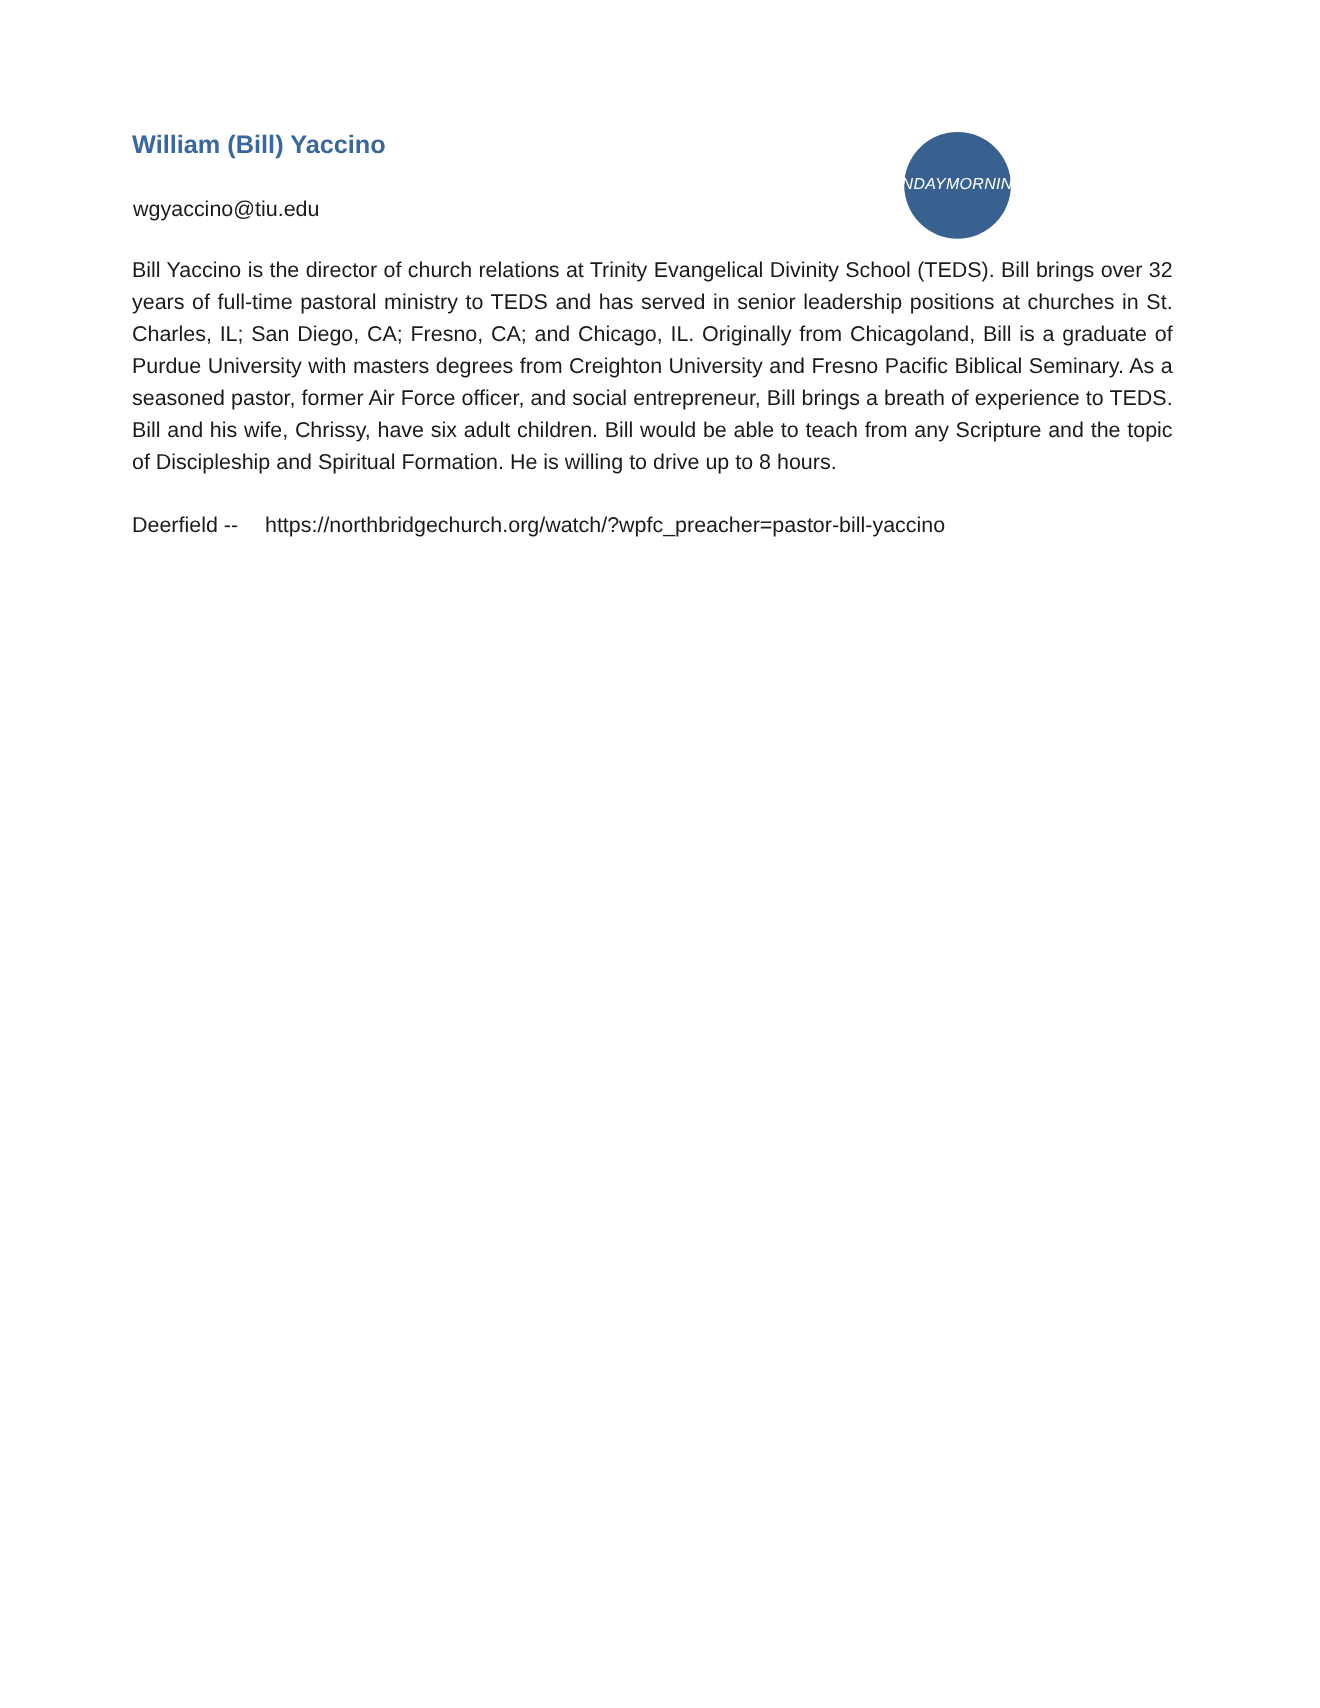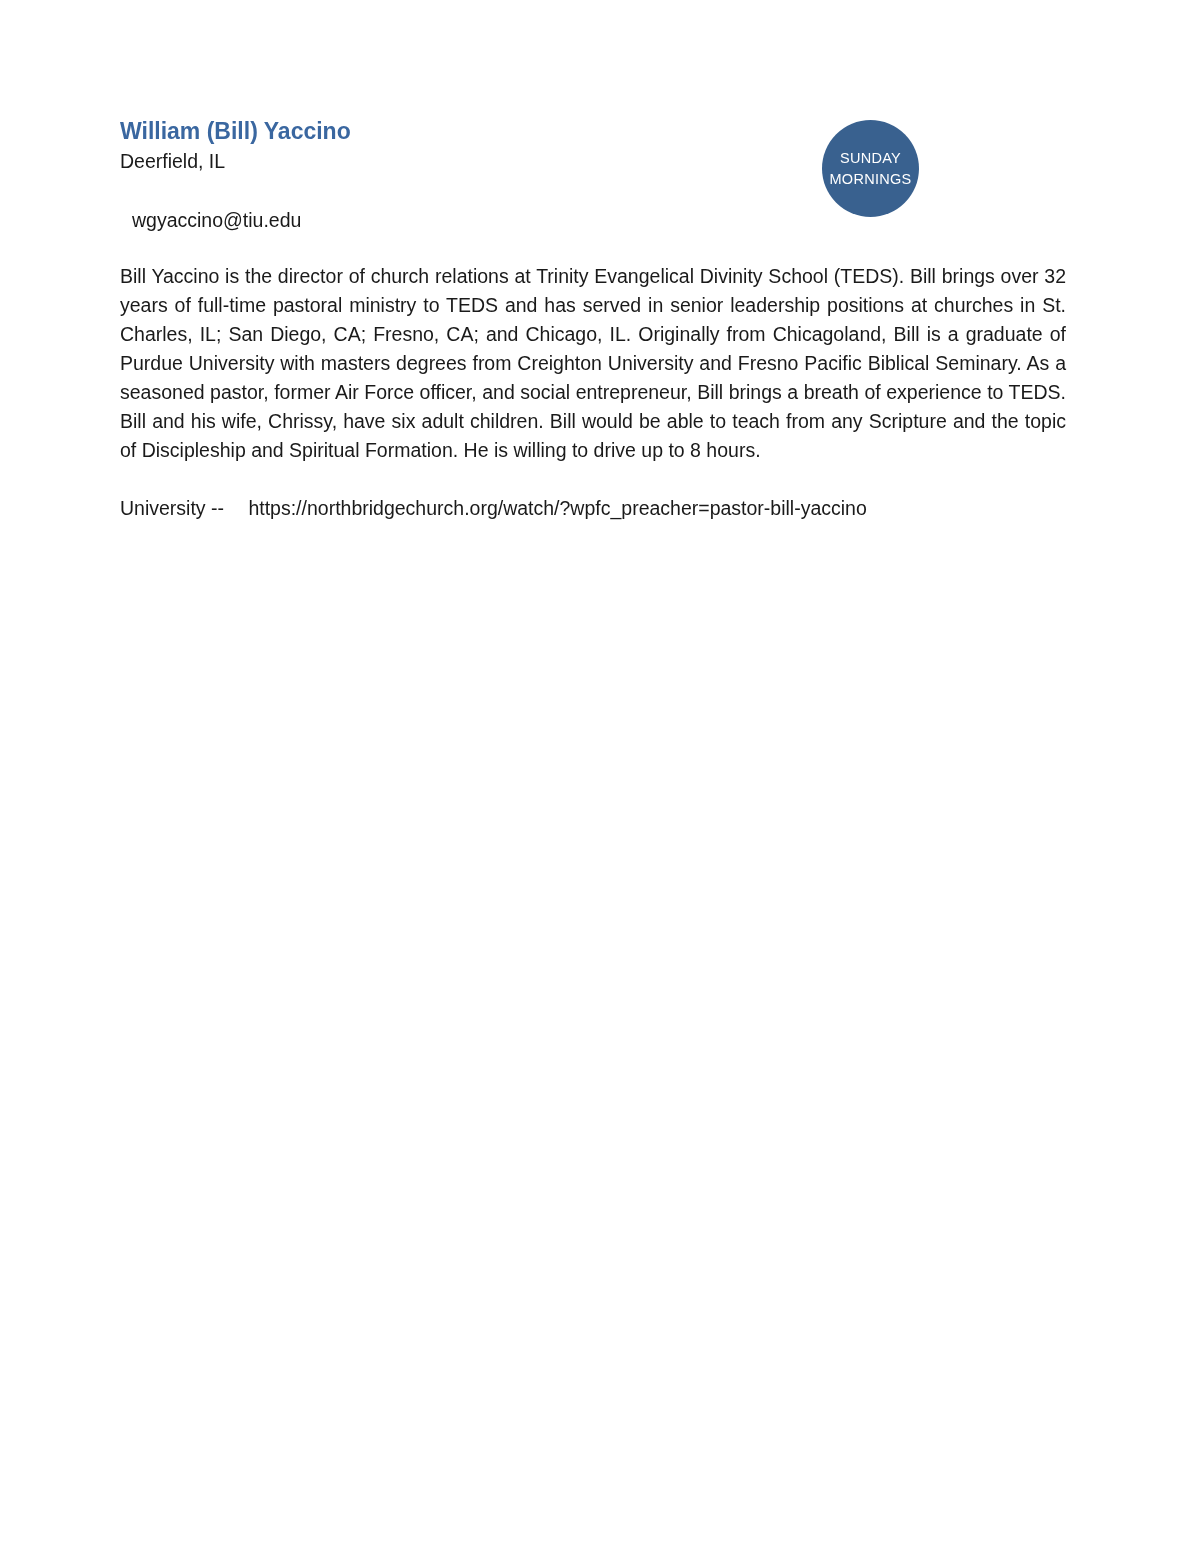--- a/index.html
+++ b/index.html
@@ -30,21 +30,21 @@
     color: var(--heading-color, #3a67a0);
   }
   .profile-title,
   .profile-location {
     margin: 0;
     font-size: 19.5px;
     line-height: 30px;
     font-weight: normal;
   }
   .profile-email {
-    margin: 30px 0 0 12px;
+    margin: 30px 0 0 1px;
     font-size: 19.5px;
     line-height: 29px;
   }
   .bio {
     margin: 27px 16px 0 0;
     font-size: 19.5px;
     line-height: 29px;
     text-align: justify;
   }
   .recordings {
@@ -61,47 +61,46 @@
   .badge {
     position: absolute;
     left: 822px;
     top: 120px;
     width: 97px;
     height: 97px;
     border-radius: 50%;
     background: var(--badge-bg, #39618f);
     color: var(--badge-fg, #ffffff);
     display: flex;
-    flex-direction: column;
     align-items: center;
     justify-content: center;
     font-size: 14.5px;
     line-height: 21px;
     text-align: center;
     letter-spacing: 0.3px;
+    font-style: italic;
   }
 </style>
 </head>
 <body>
 
 <div class="page">
 
   <div class="content">
 
     <h1 class="profile-name">William (Bill) Yaccino</h1>
 
 
-    <p class="profile-location">Deerfield, IL</p>
 
     <p class="profile-email">wgyaccino@tiu.edu</p>
 
     <p class="bio">Bill Yaccino is the director of church relations at Trinity Evangelical Divinity School (TEDS). Bill brings over 32 years of full-time pastoral ministry to TEDS and has served in senior leadership positions at churches in St. Charles, IL; San Diego, CA; Fresno, CA; and Chicago, IL. Originally from Chicagoland, Bill is a graduate of Purdue University with masters degrees from Creighton University and Fresno Pacific Biblical Seminary. As a seasoned pastor, former Air Force officer, and social entrepreneur, Bill brings a breath of experience to TEDS. Bill and his wife, Chrissy, have six adult children. Bill would be able to teach from any Scripture and the topic of Discipleship and Spiritual Formation. He is willing to drive up to 8 hours.</p>
 
     <p class="recordings">
-      <span>University -- </span><span class="recordings-url">https://northbridgechurch.org/watch/?wpfc_preacher=pastor-bill-yaccino</span>
+      <span>Deerfield -- </span><span class="recordings-url">https://northbridgechurch.org/watch/?wpfc_preacher=pastor-bill-yaccino</span>
     </p>
 
   </div>
 
   <div class="badge">
     <span>SUNDAY</span>
     <span>MORNINGS</span>
   </div>
 
 </div>

